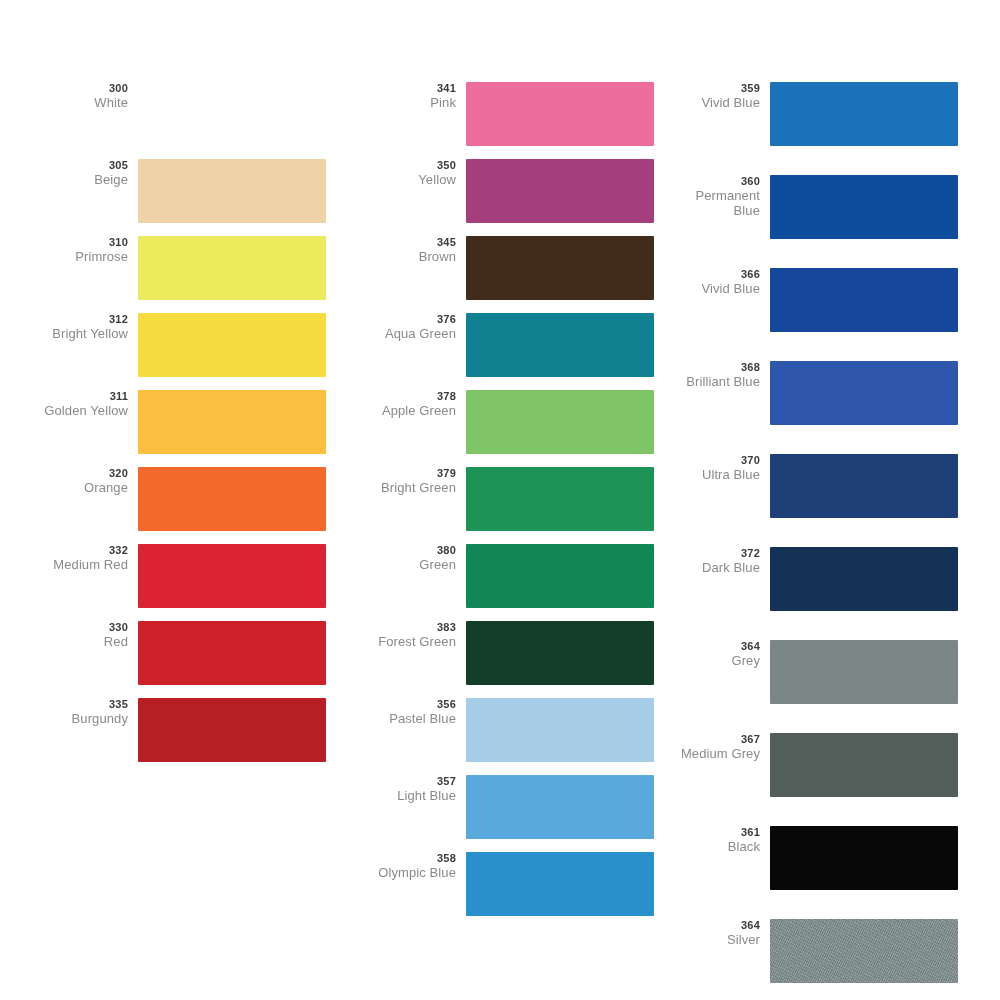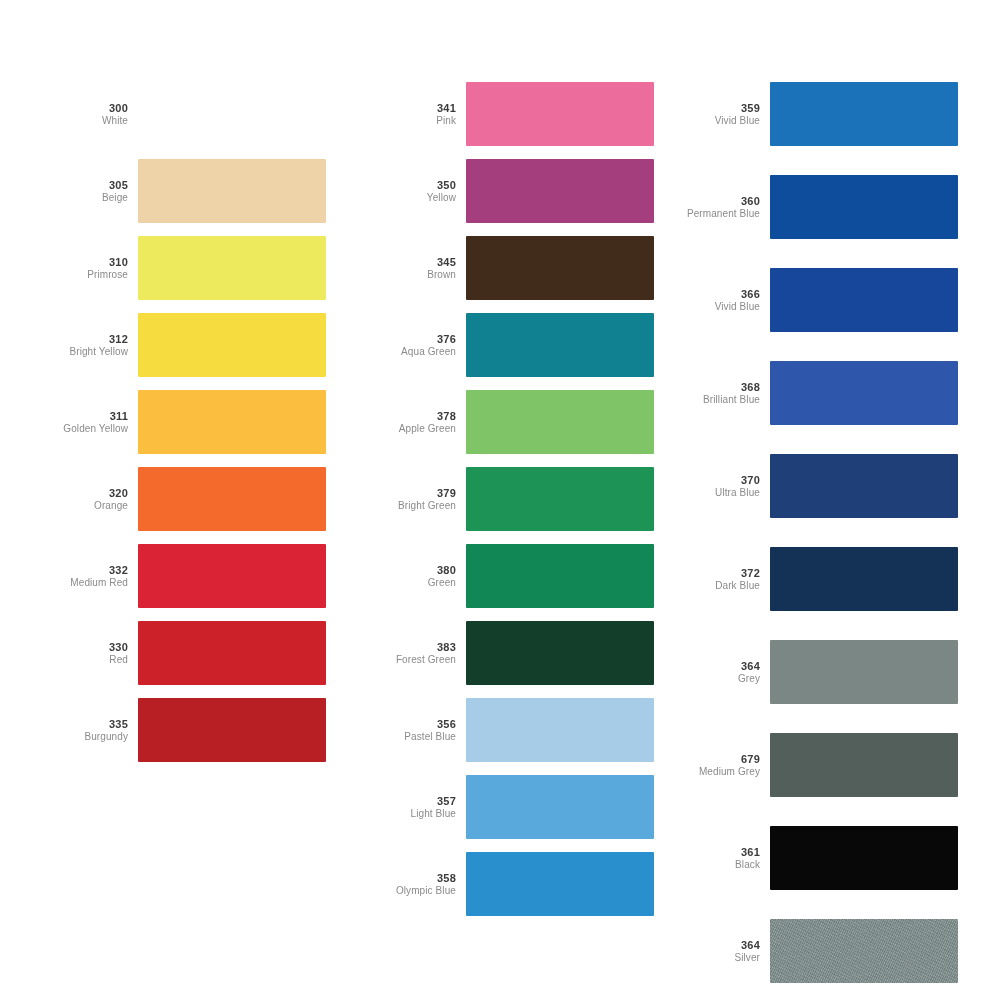--- a/index.html
+++ b/index.html
@@ -33,21 +33,21 @@
     justify-content: flex-start;
   }
 
   .col-0 { width: 300px; margin-right: 46px; }
   .col-1 { width: 300px; margin-right: 22px; }
   .col-2 { width: 288px; gap: 16px; }
 
   .swatch-row {
     display: flex;
     flex-direction: row;
-    align-items: center;
+    align-items: flex-start;
     height: 64px;
     margin-bottom: 13px;
   }
   .swatch-row:last-child { margin-bottom: 8px; }
 
   .labels {
     text-align: right;
     padding-right: 10px;
     line-height: 1.18;
     color: #7b7b7b;
@@ -60,21 +60,21 @@
 
   .code {
     display: block;
     font-weight: bold;
     font-size: 11px;
     color: #3b3b3b;
     letter-spacing: .2px;
   }
   .name {
     display: block;
-    font-size: 10px;
+    font-size: 13px;
     color: #8a8a8a;
     letter-spacing: .1px;
   }
 
   .chip {
     width: 188px;
     height: 64px;
     flex: 0 0 auto;
     border-radius: 1px;
   }
@@ -289,21 +289,21 @@
       </div>
       <div class="swatch-row">
         <div class="labels">
           <span class="code">364</span>
           <span class="name">Grey</span>
         </div>
         <div class="chip" style="background-color: rgb(123, 135, 133);"></div>
       </div>
       <div class="swatch-row">
         <div class="labels">
-          <span class="code">679</span>
+          <span class="code">367</span>
           <span class="name">Medium Grey</span>
         </div>
         <div class="chip" style="background-color: rgb(83, 95, 91);"></div>
       </div>
       <div class="swatch-row">
         <div class="labels">
           <span class="code">361</span>
           <span class="name">Black</span>
         </div>
         <div class="chip" style="background-color: rgb(8, 8, 8);"></div>

